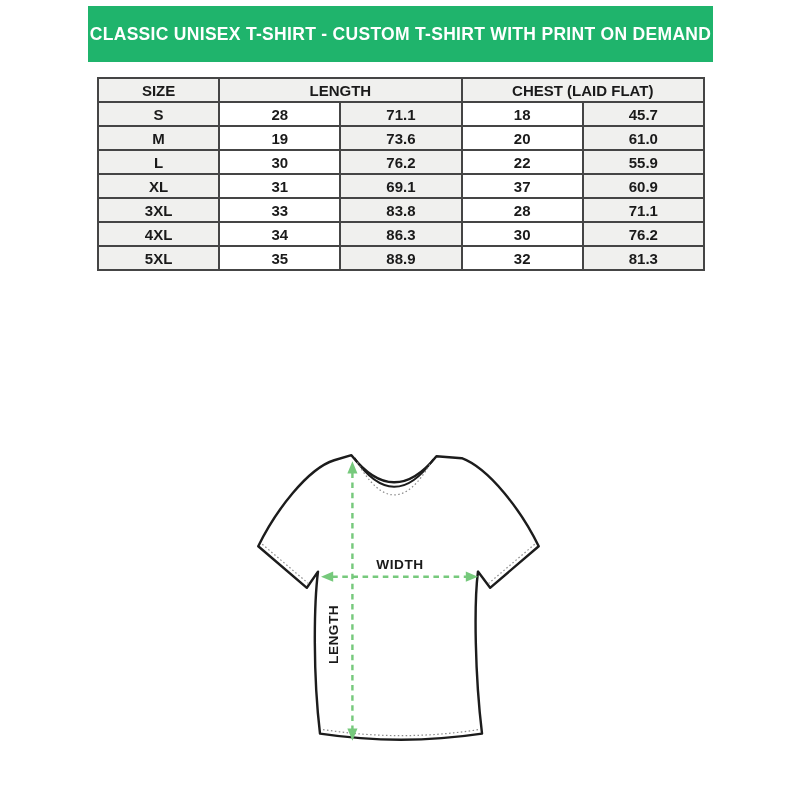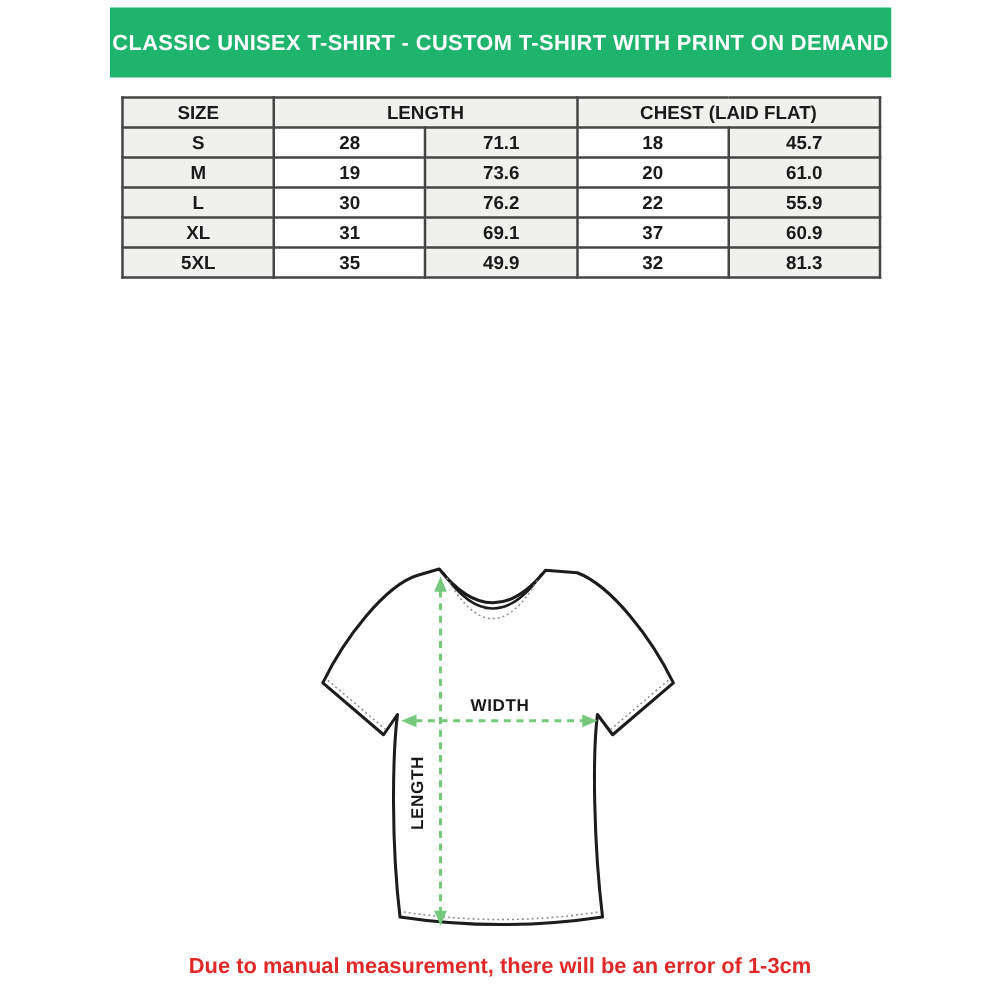--- a/index.html
+++ b/index.html
@@ -127,23 +127,37 @@
         <td class="shade">55.9</td>
       </tr>
       <tr>
         <td class="shade">XL</td>
         <td>31</td>
         <td class="shade">69.1</td>
         <td>37</td>
         <td class="shade">60.9</td>
       </tr>
       <tr>
+        <td class="shade">3XL</td>
+        <td>33</td>
+        <td class="shade">83.8</td>
+        <td>28</td>
+        <td class="shade">71.1</td>
+      </tr>
+      <tr>
+        <td class="shade">4XL</td>
+        <td>34</td>
+        <td class="shade">86.3</td>
+        <td>30</td>
+        <td class="shade">76.2</td>
+      </tr>
+      <tr>
         <td class="shade">5XL</td>
         <td>35</td>
-        <td class="shade">49.9</td>
+        <td class="shade">88.9</td>
         <td>32</td>
         <td class="shade">81.3</td>
       </tr>
     </tbody>
   </table>
 
   <div class="diagram">
     <svg viewBox="0 0 320 320">
 
       <path d="M 95,18
@@ -180,15 +194,14 @@
         <line x1="113" y1="30" x2="113" y2="284" stroke="var(--arrow-green)" stroke-width="2.4" stroke-dasharray="5.5 4.5"></line>
         <polygon points="113,19 108,31 118,31" fill="var(--arrow-green)"></polygon>
         <polygon points="113,295 108,283 118,283" fill="var(--arrow-green)"></polygon>
       </g>
 
       <text class="dim-label" x="160" y="125" text-anchor="middle">WIDTH</text>
       <text class="dim-label" x="99" y="190" text-anchor="middle" transform="rotate(-90 99 190)">LENGTH</text>
     </svg>
   </div>
 
-  <div class="footnote">Due to manual measurement, there will be an error of 1-3cm</div>
 
 </div>
 
 </body></html>

